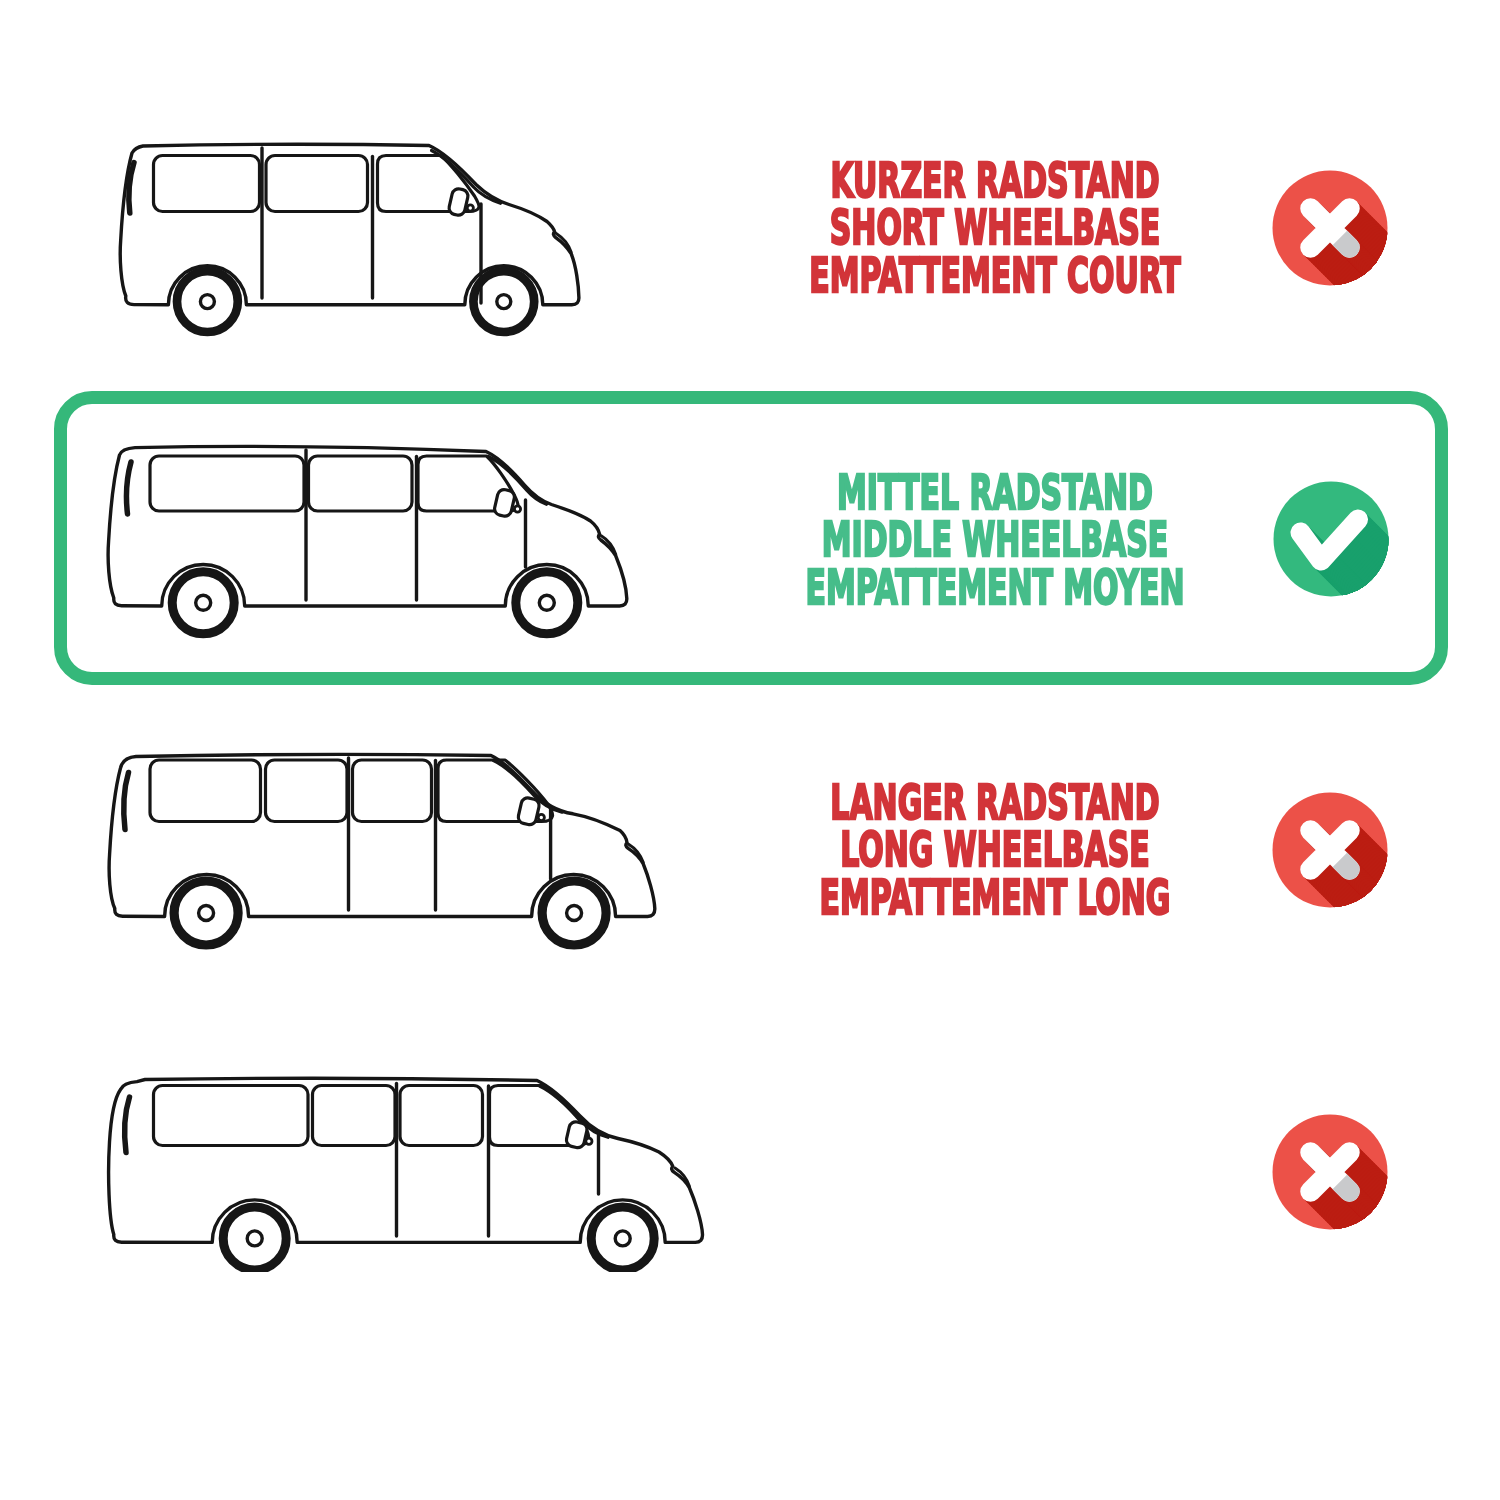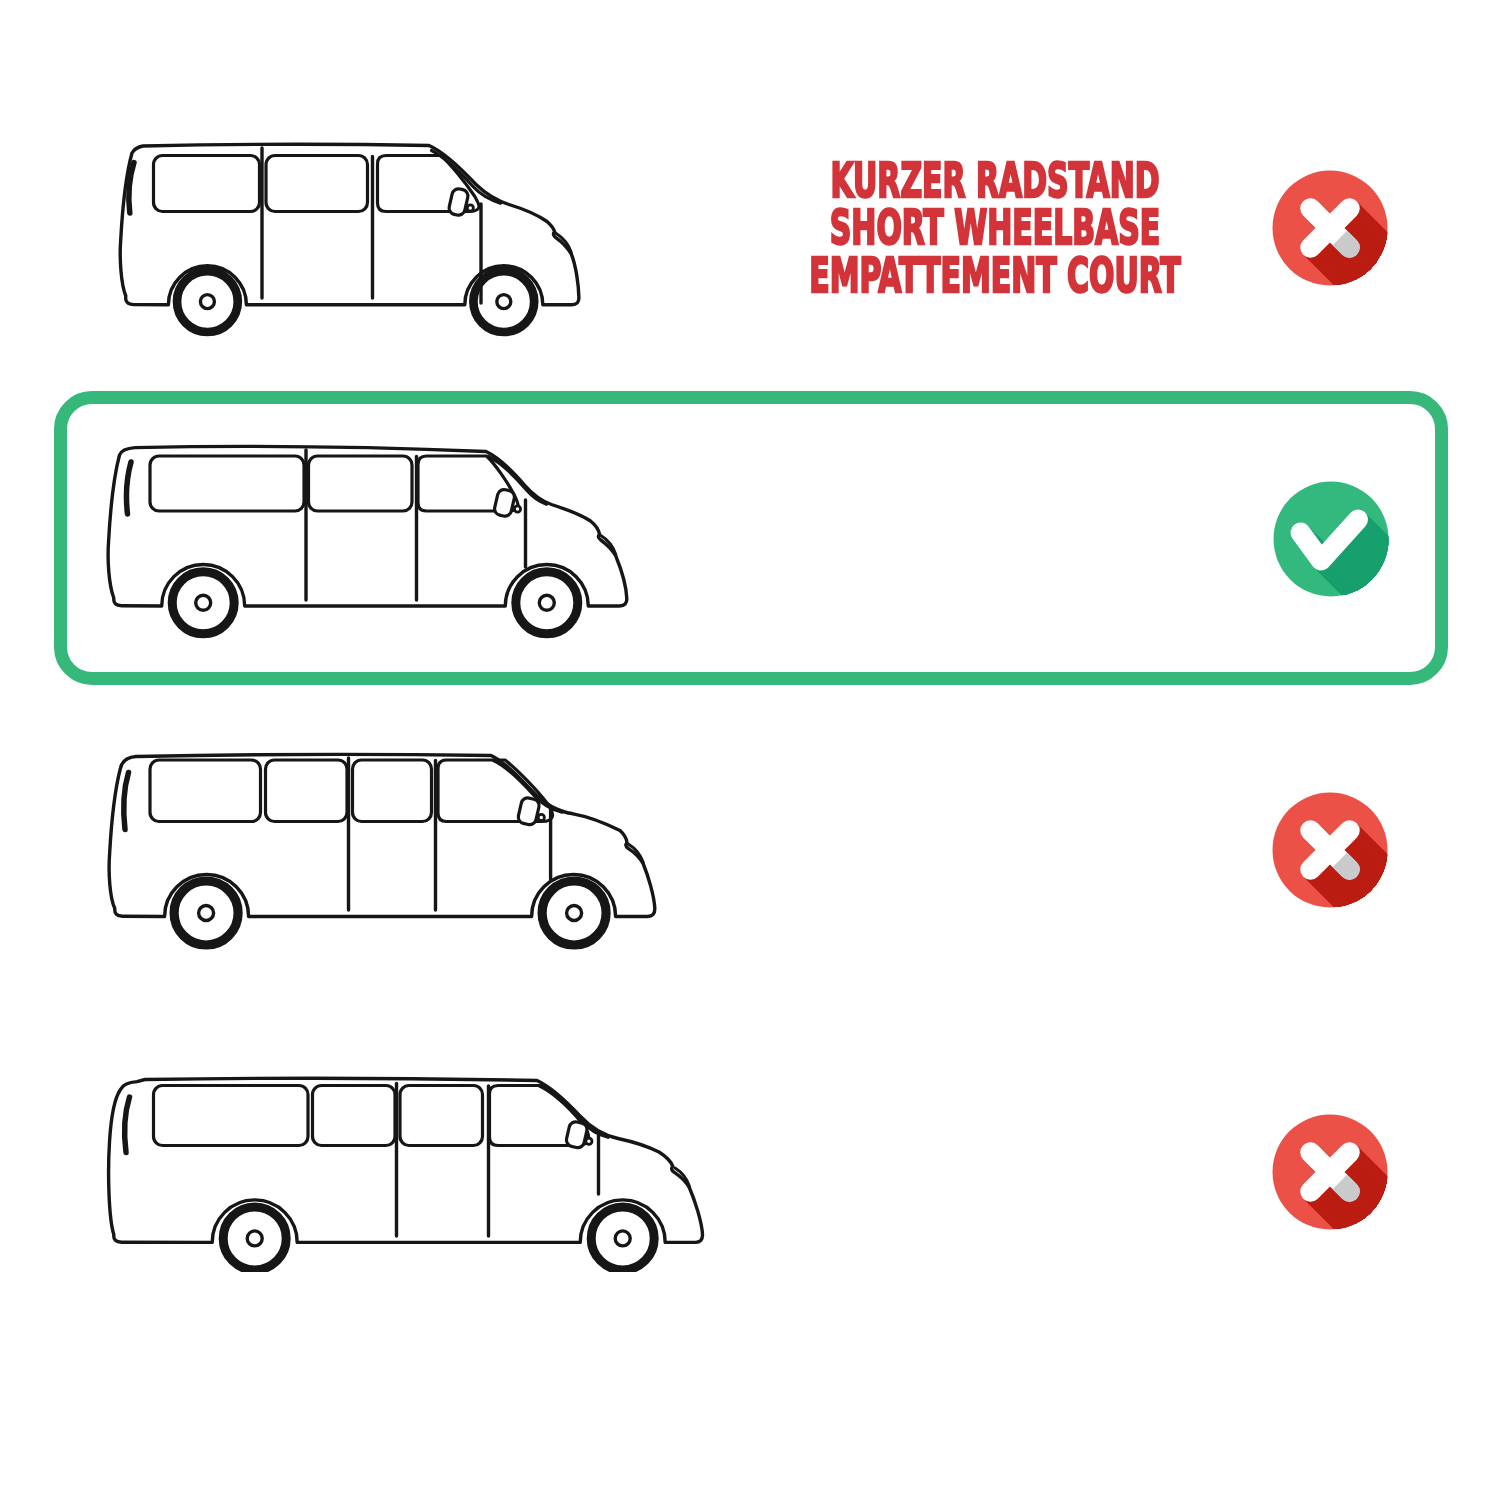--- a/index.html
+++ b/index.html
@@ -120,20 +120,30 @@
           </g>
           <circle cx="588.9" cy="1141.3" r="3.1" fill="#fff" stroke-width="2.8"></circle>
         </g>
       </svg>
     </div>
 
   <div class="row-text text-red" style="top:156.5px">
     <div class="row-line">KURZER RADSTAND</div>
     <div class="row-line">SHORT WHEELBASE</div>
     <div class="row-line">EMPATTEMENT COURT</div>
+  </div>
+  <div class="row-text text-green" style="top:468.6px">
+    <div class="row-line">MITTEL RADSTAND</div>
+    <div class="row-line">MIDDLE WHEELBASE</div>
+    <div class="row-line">EMPATTEMENT MOYEN</div>
+  </div>
+  <div class="row-text text-red" style="top:778.9px">
+    <div class="row-line">LANGER RADSTAND</div>
+    <div class="row-line">LONG WHEELBASE</div>
+    <div class="row-line">EMPATTEMENT LONG</div>
   </div>
 
   <div id="icon-slot-0">
       <svg class="icon-svg" style="left:1255px;top:153px" viewBox="-75 -75 150 150">
     <defs>
           <path id="mk0" d="M -19.5 -19.5 L 19.5 19.5 M -19.5 19.5 L 19.5 -19.5" fill="none" stroke-width="20.5" stroke-linecap="round"></path>
       <clipPath id="ccl0">
             <circle cx="0" cy="0" r="57.5"></circle>
           </clipPath>
       <clipPath id="gcl0">

